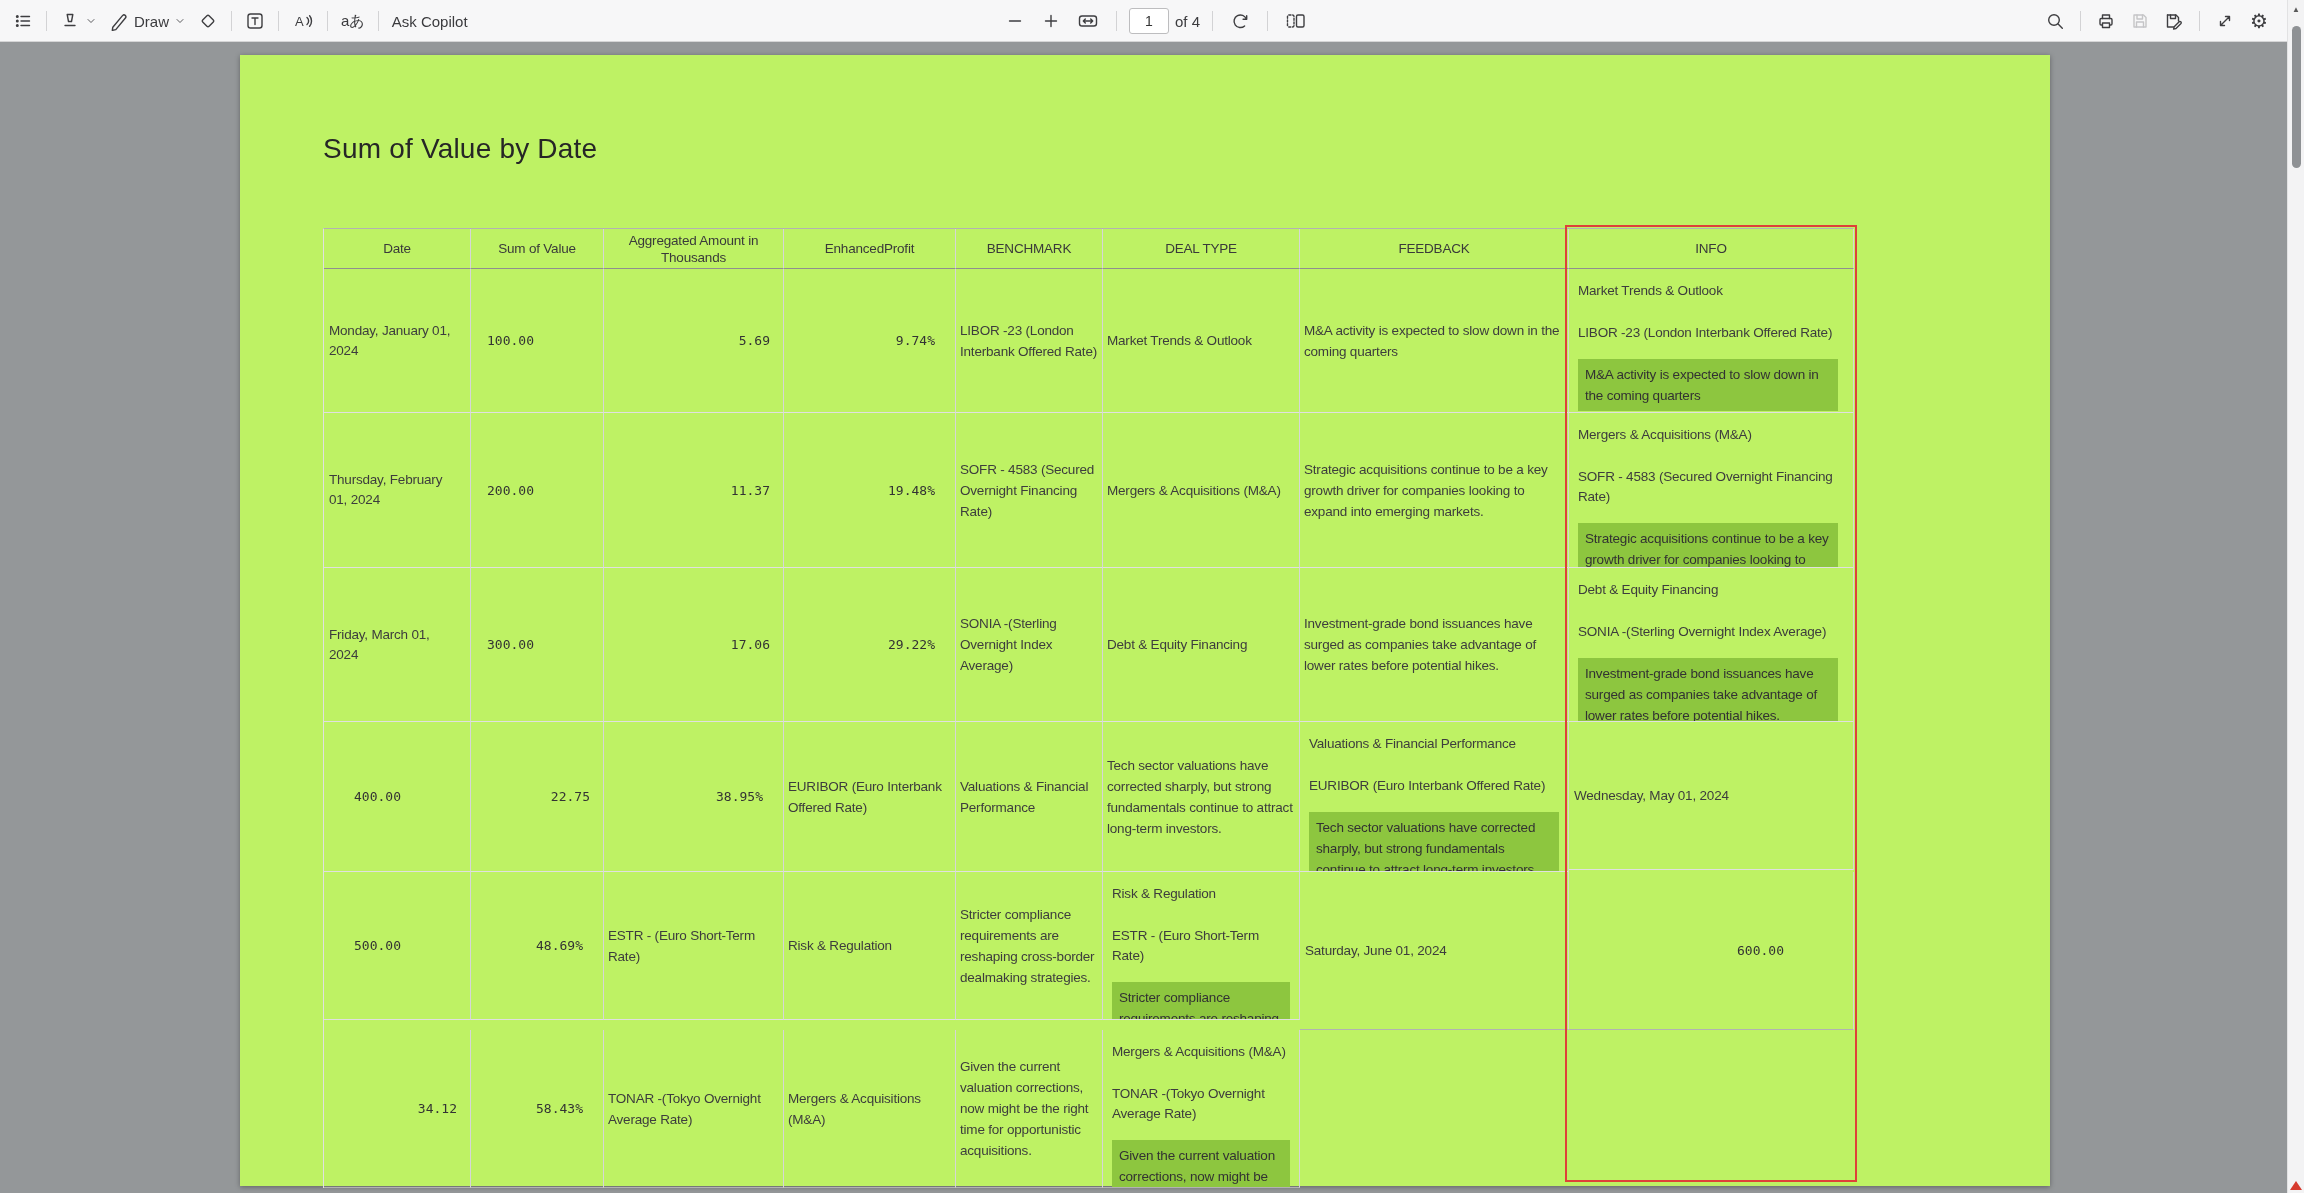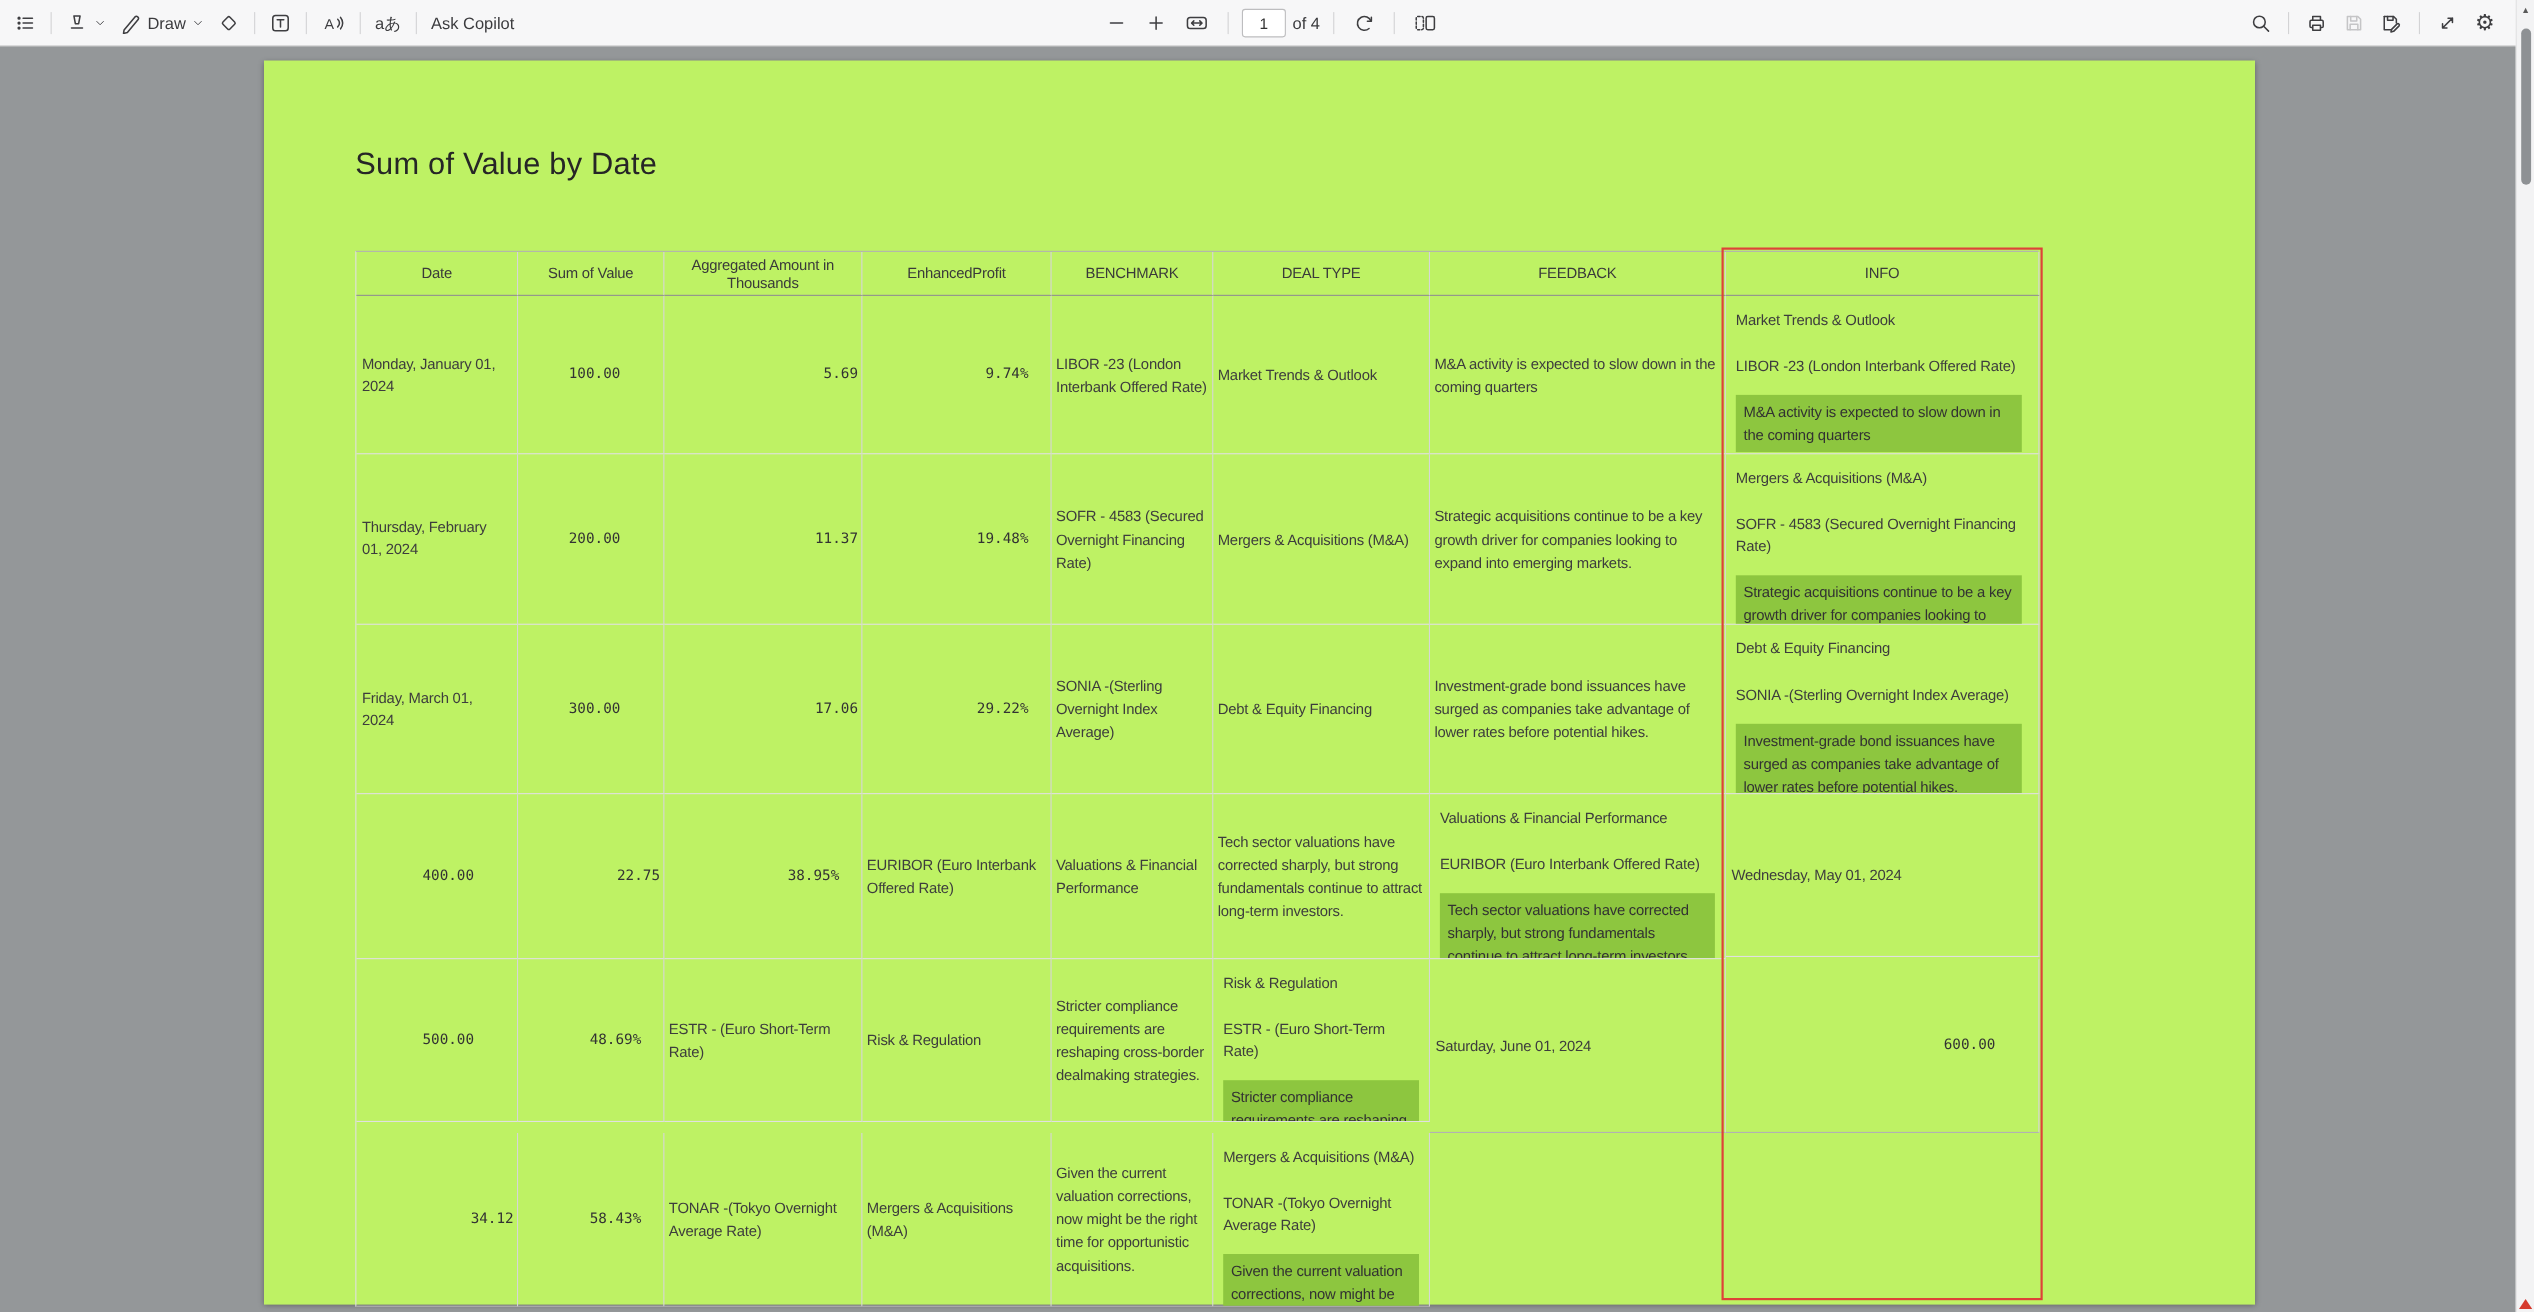--- a/index.html
+++ b/index.html
@@ -54,22 +54,22 @@
           display:flex; align-items:center; overflow:hidden; }
   .hdr  { height:40px; justify-content:center; text-align:center;
           border-bottom:1px solid #8f8f8f; line-height:17px; color:#3a3a3a;
           padding:0 6px; }
   .rh0{height:144px}.rh1{height:155px}.rh2{height:154px}
   .rh3{height:150px}.rh4{height:148px}.rh5{height:158px}
   .bot{ border-bottom:1px solid #b2b2b2; }
   .c-date { padding:0 8px 0 5px; line-height:20px; }
   .c-num  { justify-content:flex-end; font-family:"DejaVu Sans Mono",monospace;
             font-size:13px; letter-spacing:0; color:#333; }
-  .c-sum  { padding-right:39px; }
-  .c-agg  { padding-right:3px; }
+  .c-sum  { padding-right:69px; }
+  .c-agg  { padding-right:13px; }
   .c-pct  { padding-right:20px; }
   .c-text { padding:0 5px 0 4px; line-height:21px; }
   .c-info { flex-direction:column; align-items:flex-start;
             padding:12px 9px 10px 9px; }
   .info-line { line-height:20px; }
   .info-benchmark { margin-top:22px; margin-bottom:16px; }
   .info-hl { margin-top:auto; background:#8dc63f; color:#323232;
              padding:5px 7px; line-height:21px; max-width:260px; }
 
   

